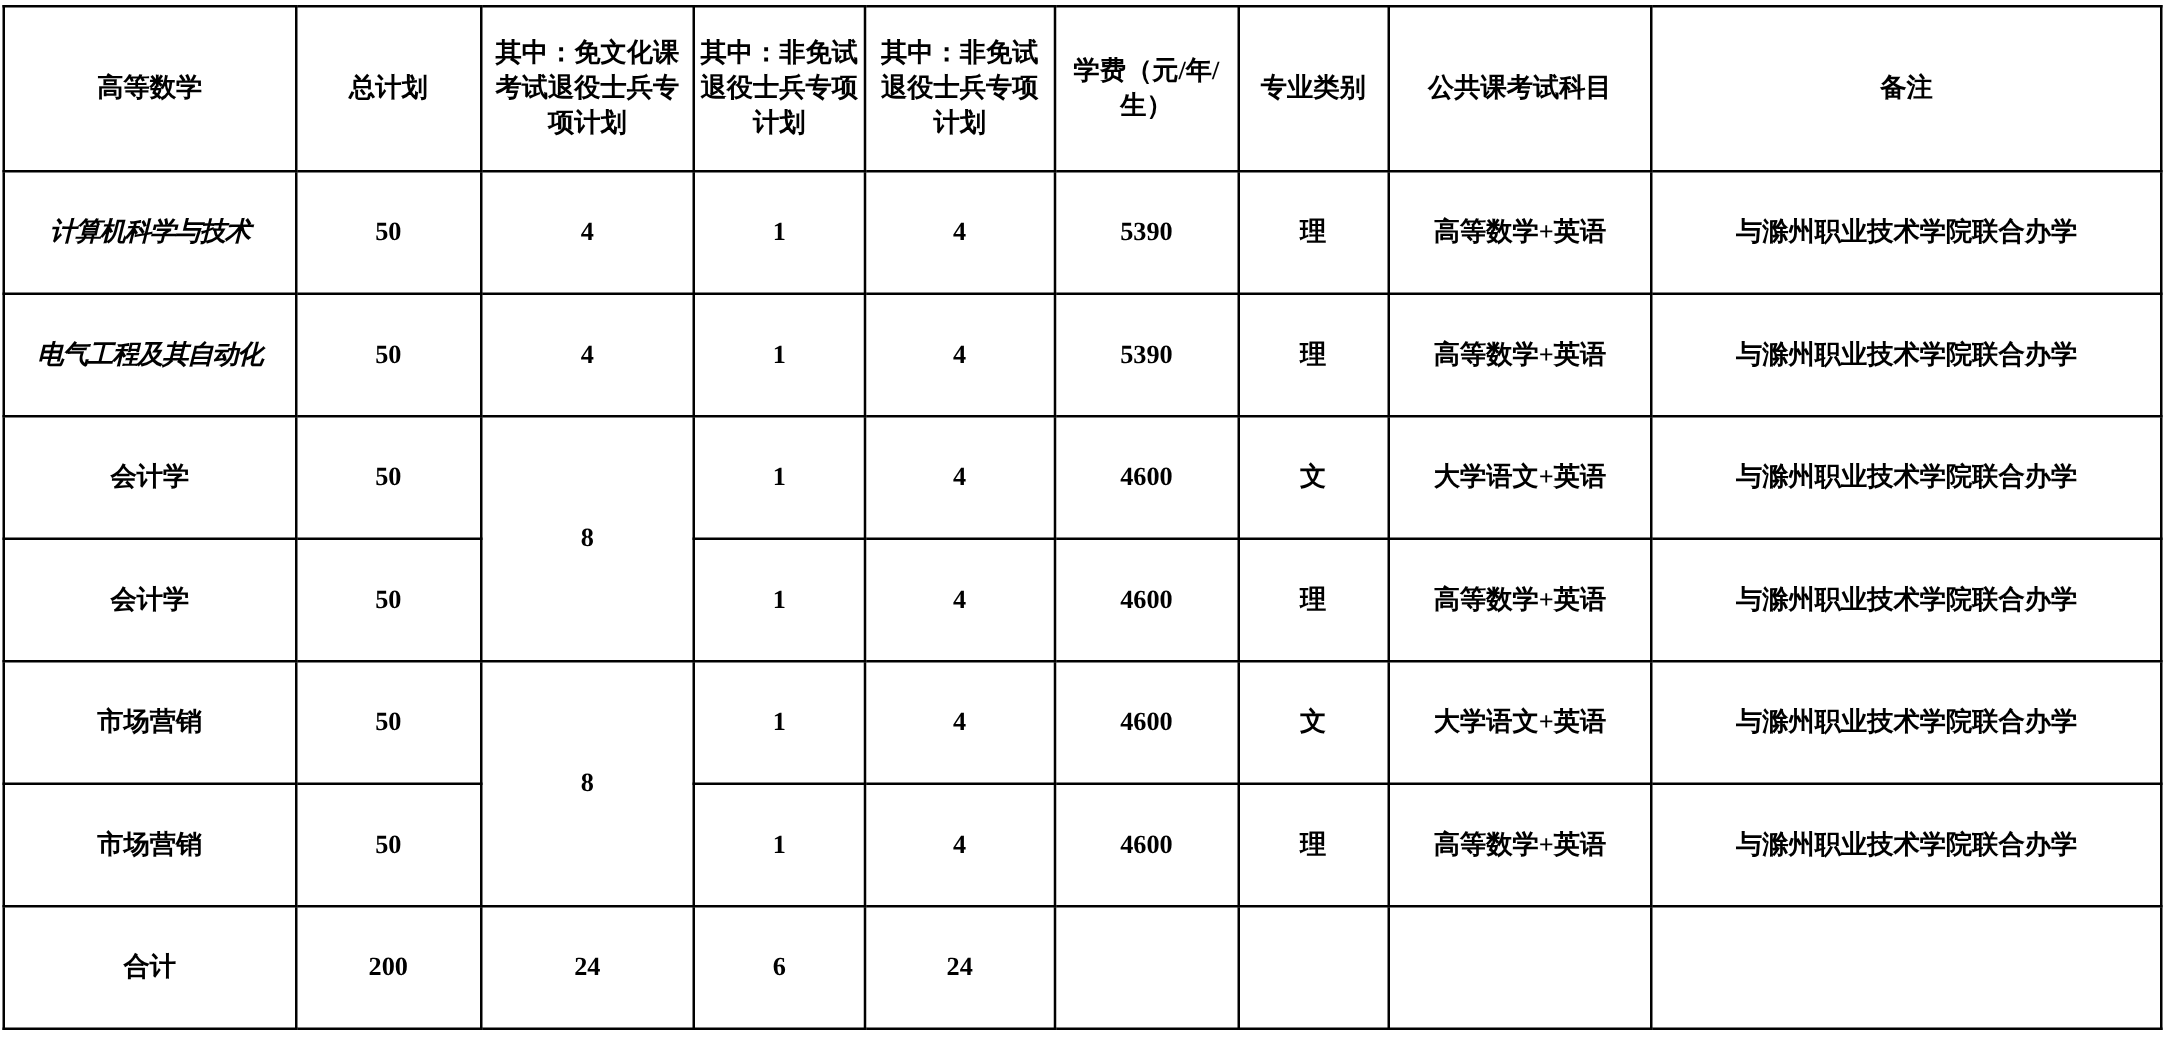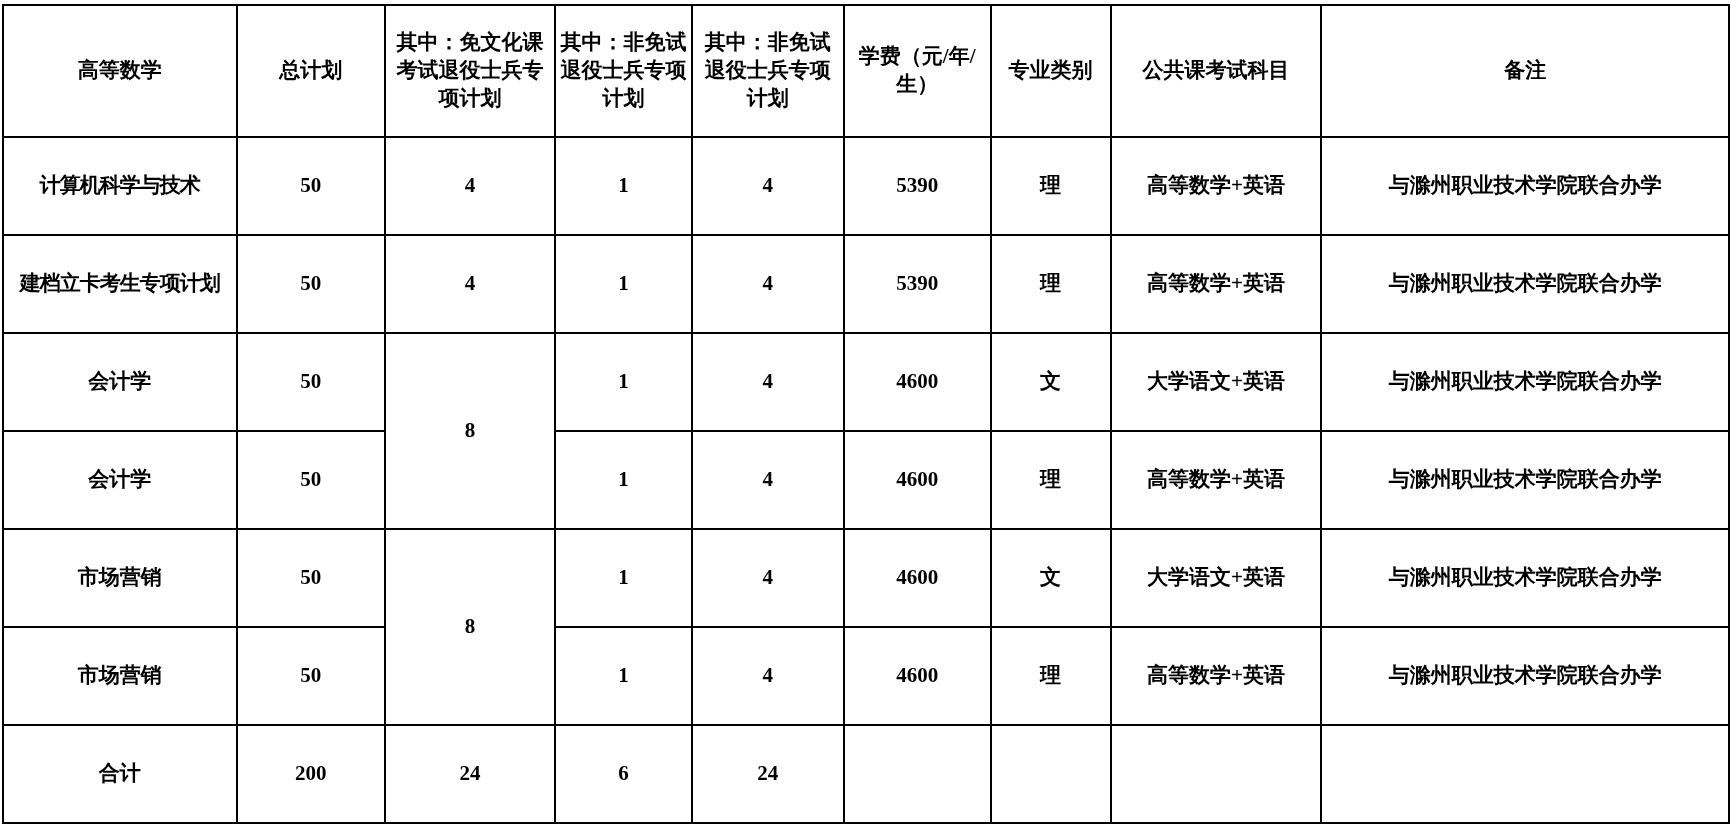--- a/index.html
+++ b/index.html
@@ -51,20 +51,21 @@
   .col-ex3     { width: 147px; }
   .col-fee     { width: 142px; }
   .col-cat     { width: 116px; }
   .col-subject { width: 204px; }
   .col-remark  { width: 394px; }
   .major-name {
     letter-spacing: 0px;
   }
   .tight {
     letter-spacing: -1px;
+    font-style: italic;
   }
 </style>
 </head>
 <body>
 
 <div class="page">
   <table class="plan-table">
     <thead>
       <tr>
         <td class="col-major">高等数学</td>
@@ -84,21 +85,21 @@
         <td>50</td>
         <td>4</td>
         <td>1</td>
         <td>4</td>
         <td>5390</td>
         <td>理</td>
         <td>高等数学+英语</td>
         <td>与滁州职业技术学院联合办学</td>
       </tr>
       <tr>
-        <td class="major-name tight">建档立卡考生专项计划</td>
+        <td class="major-name tight">电气工程及其自动化</td>
         <td>50</td>
         <td>4</td>
         <td>1</td>
         <td>4</td>
         <td>5390</td>
         <td>理</td>
         <td>高等数学+英语</td>
         <td>与滁州职业技术学院联合办学</td>
       </tr>
       <tr>

